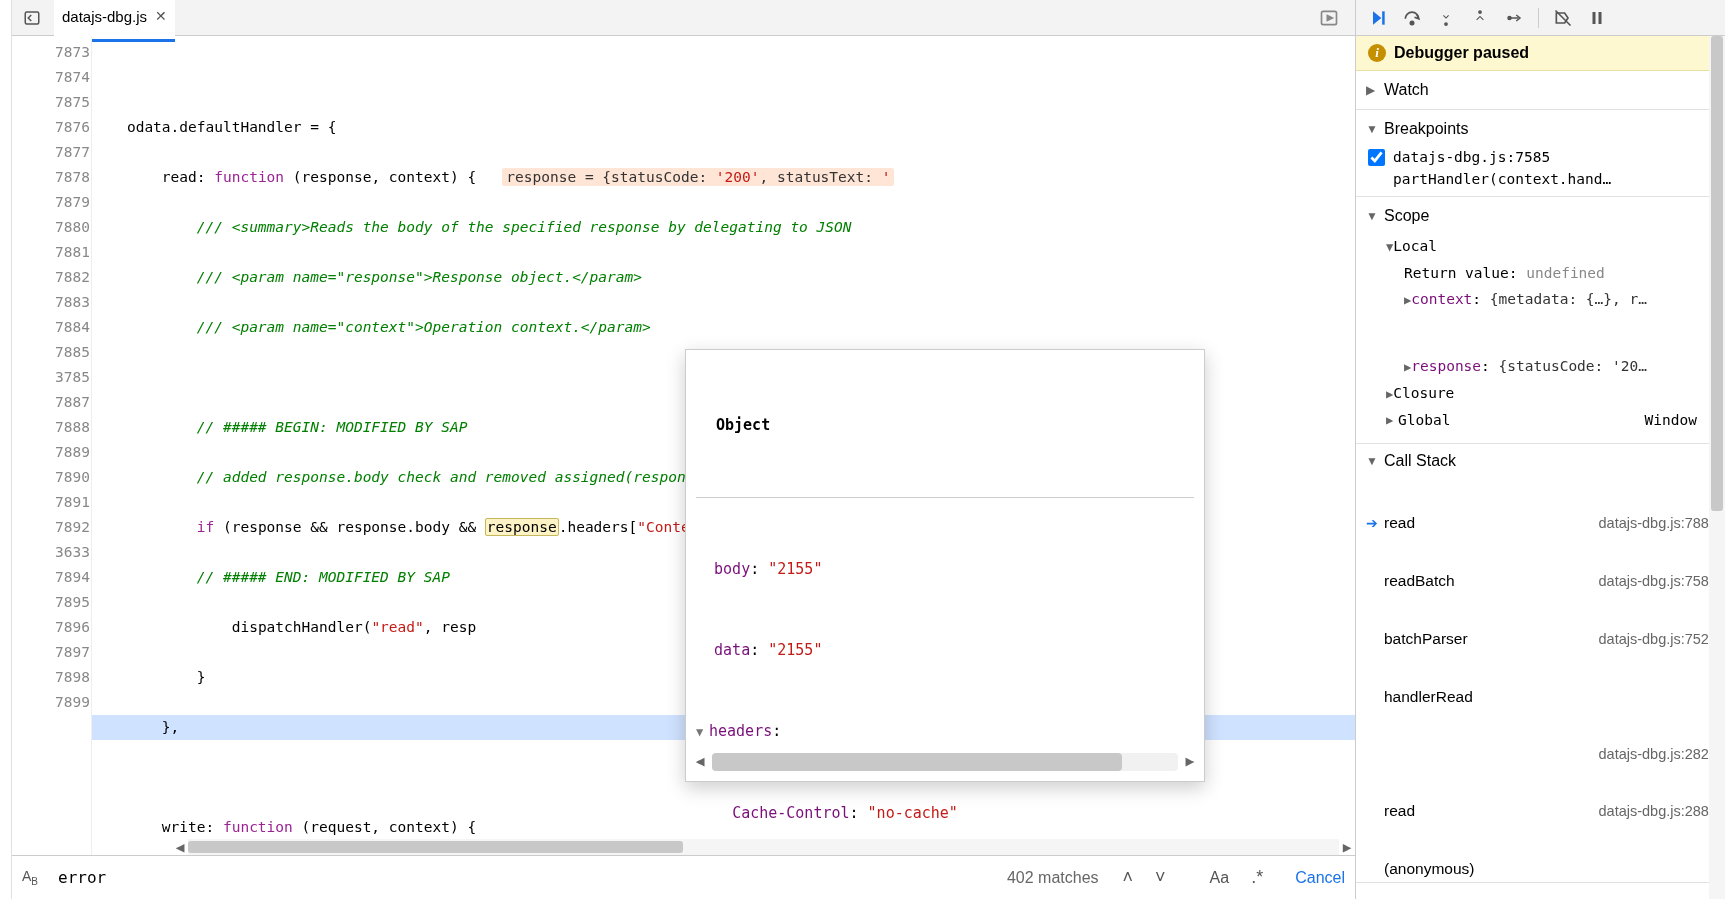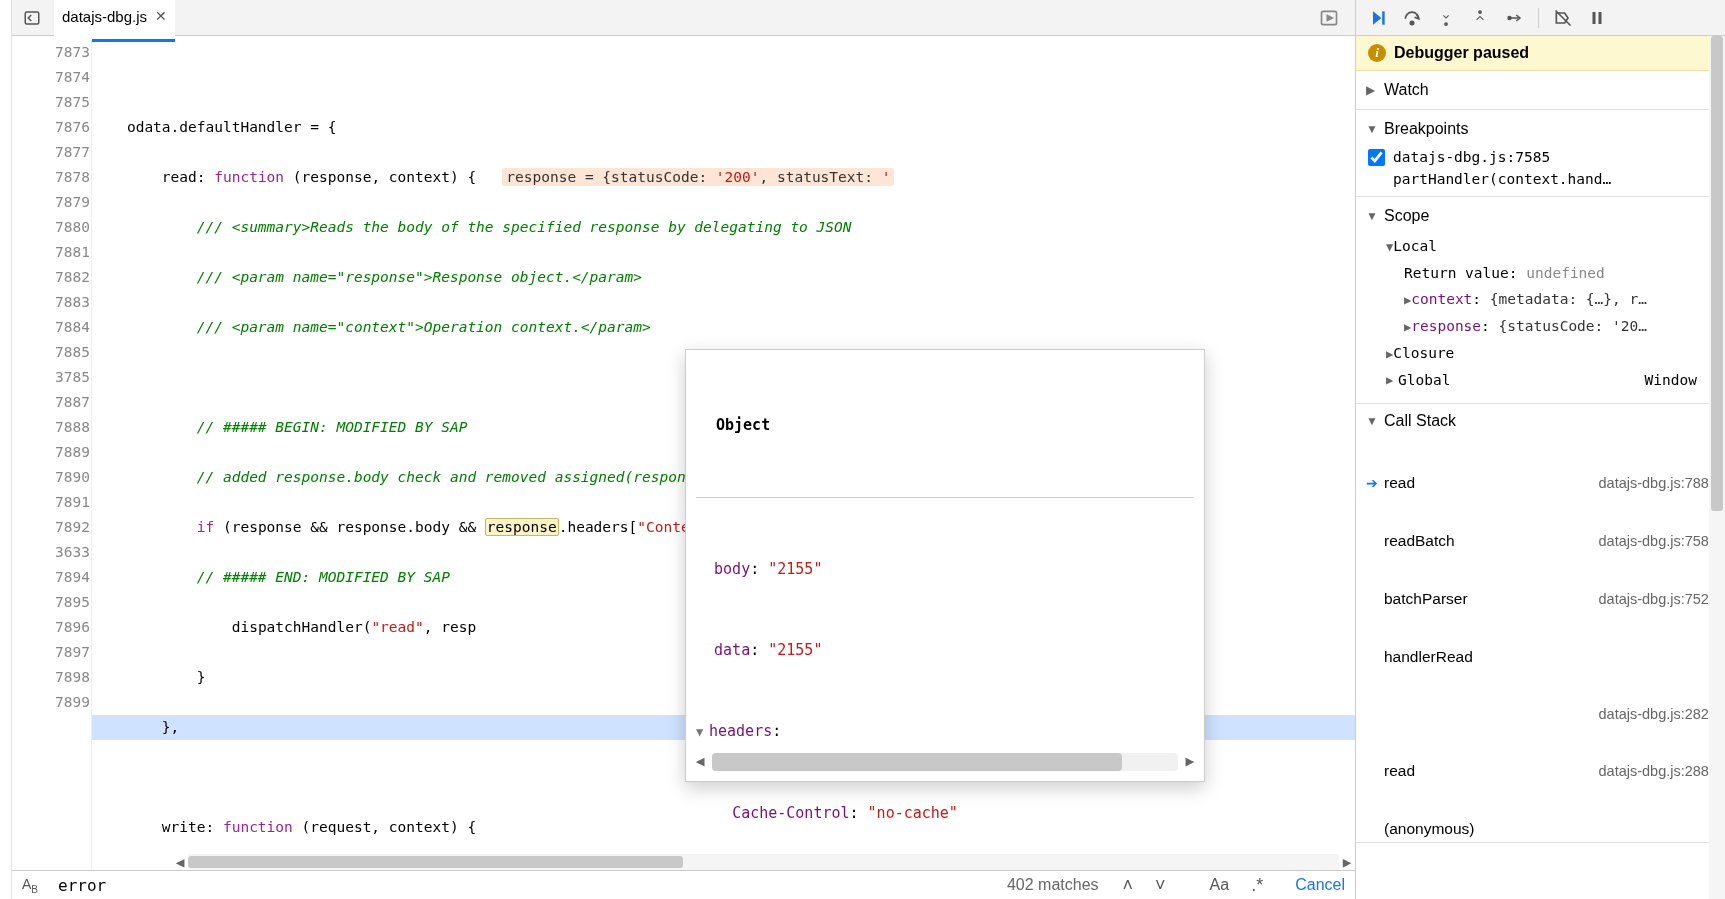--- a/index.html
+++ b/index.html
@@ -141,21 +141,21 @@
   display:flex; align-items:center;
 }
 .h-scrollbar .arrow { width:16px; text-align:center; color:#666; user-select:none;}
 .h-scrollbar .track { flex:1; height:100%; background:#f5f5f5; position:relative;}
 .h-scrollbar .thumb { position:absolute; left:0; top:2px; height:12px; width:43%; background:#c8c8c8; border-radius:3px;}
 
 
 .find-bar {
   display:flex;
   align-items:center;
-  height:29px;
+  height:44px;
   border-top:1px solid #ccc;
   padding:0 10px;
   gap:14px;
   font-family: -apple-system, 'Segoe UI', sans-serif;
   font-size:16px;
 }
 .find-icon { font-size:14px; color:#555; width:22px;}
 .find-input {
   font-size:16px; border:none; outline:none; flex:0 0 520px;
   font-family: Menlo, Consolas, monospace;
@@ -427,21 +427,21 @@
 
       <div class="section">
         <div class="section-header">
           <span class="tri">▼</span>
           <span>Scope</span>
         </div>
         <div class="section-body">
           <div class="scope-item"><span class="tri">▼</span><span>Local</span></div>
           <div class="scope-item" style="padding-left:18px;"><span>Return value:</span> <span class="scope-undef">undefined</span></div>
           <div class="scope-item" style="padding-left:18px;"><span class="tri">▶</span><span class="scope-key">context</span>: <span class="scope-val">{metadata: {…}, r…</span></div>
-          <div class="scope-item" style="padding-left:18px;"><span class="tri">▶</span><span class="scope-key">response</span>: <span class="scope-val">{statusCode: '20…</span></div>
+          <div class="scope-item" style="padding-left:18px;margin-top:40px;"><span class="tri">▶</span><span class="scope-key">response</span>: <span class="scope-val">{statusCode: '20…</span></div>
           <div class="scope-item"><span class="tri">▶</span><span>Closure</span></div>
           <div class="scope-item" style="display:flex;">
               <span class="tri">▶</span>
               <span>Global</span>
               <span style="margin-left:auto; padding-right:20px;">Window</span>
             </div>
         </div>
       </div>
 
       <div class="section" style="padding:0;">

